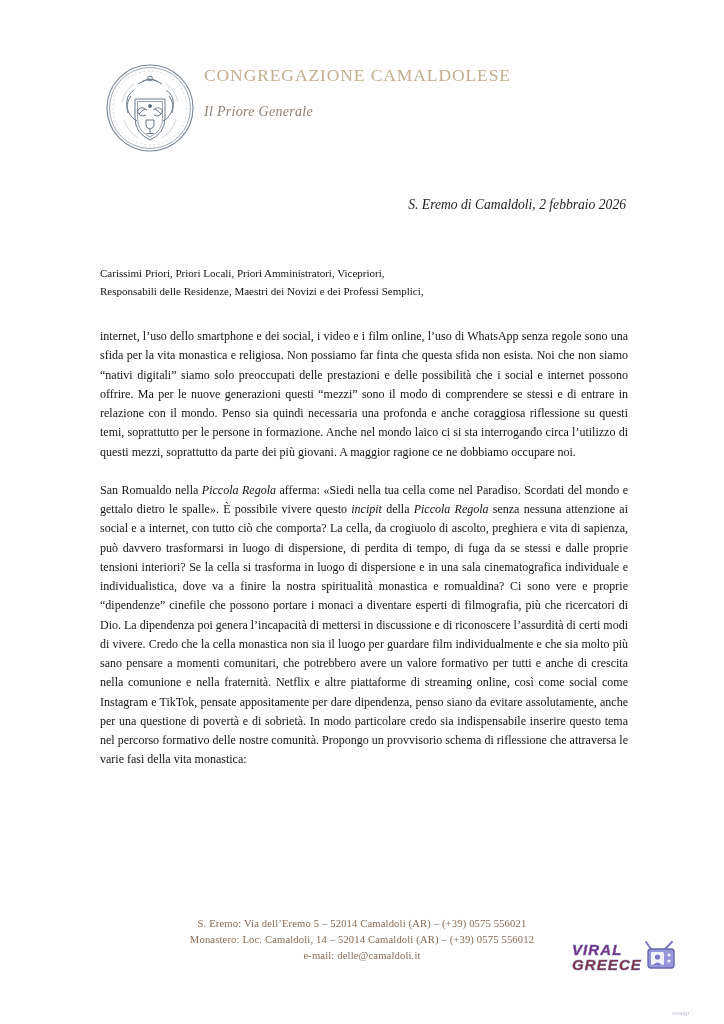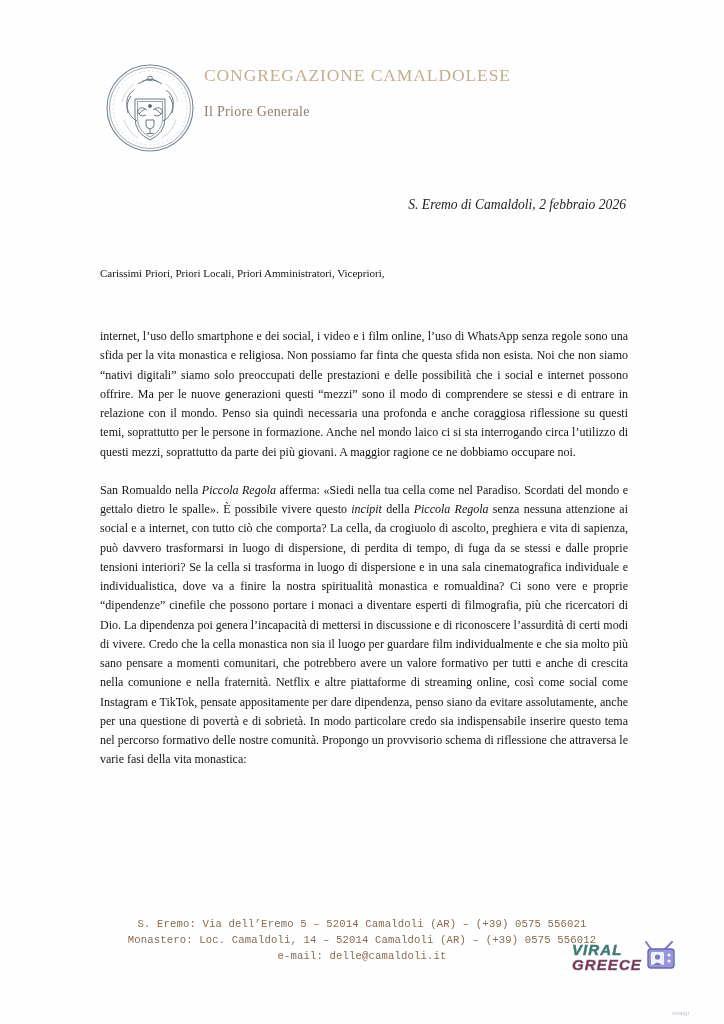--- a/index.html
+++ b/index.html
@@ -49,20 +49,21 @@
     font-size: 17.5px;
     letter-spacing: 0.9px;
     color: #c3ae8d;
     line-height: 1.32;
     white-space: nowrap;
   }
   .org-line-2 { }
   .role-line {
     margin-top: 17px;
     font-size: 14px;
+    font-style: italic;
     color: #8d7f72;
     letter-spacing: 0.3px;
   }
 
   
   .date-line {
     position: absolute;
     top: 197px;
     left: 100px;
     right: 98px;
@@ -103,21 +104,20 @@
   .body-copy p:last-child { margin-bottom: 0; }
   .body-copy i { font-style: italic; }
 
   
   .footer {
     position: absolute;
     left: 0;
     right: 0;
     bottom: 48px;
     height: 60px;
-    font-family: Liberation Mono, monospace;
   }
   .footer-text {
     position: absolute;
     left: 0;
     right: 0;
     top: 0;
     text-align: center;
     font-size: 10.6px;
     line-height: 1.52;
     color: #8a6a52;
@@ -136,21 +136,21 @@
     align-items: center;
     opacity: 0.92;
   }
   .wm-words {
     font-family: "Liberation Sans", "DejaVu Sans", sans-serif;
     font-weight: bold;
     font-style: italic;
     font-size: 15px;
     line-height: 1.03;
     letter-spacing: 1.1px;
-    color: #15803d;
+    color: #701a75;
     -webkit-text-stroke: 0.5px #5b5ba8;
     text-align: left;
   }
   .wm-word-2 { color: #7f1d1d; }
   .wm-tv {
     margin-left: 3px;
     margin-top: 2px;
   }
 
   .corner-mark {
@@ -220,20 +220,21 @@
       <div class="org-line">CONGREGAZIONE CAMALDOLESE</div>
       <div class="role-line">Il Priore Generale</div>
     </div>
 
   </div>
 
   <div class="date-line">S. Eremo di Camaldoli, 2 febbraio 2026</div>
 
   <div class="salutation">
     <div>Carissimi Priori, Priori Locali, Priori Amministratori, Vicepriori,</div>
+    <div>Responsabili delle Residenze, Maestri dei Novizi e dei Professi Semplici,</div>
   </div>
 
   <div class="body-copy">
 
     <p>internet, l’uso dello smartphone e dei social, i video e i film online, l’uso di WhatsApp senza regole sono una sfida per la vita monastica e religiosa. Non possiamo far finta che questa sfida non esista. Noi che non siamo “nativi digitali” siamo solo preoccupati delle prestazioni e delle possibilità che i social e internet possono offrire. Ma per le nuove generazioni questi “mezzi” sono il modo di comprendere se stessi e di entrare in relazione con il mondo. Penso sia quindi necessaria una profonda e anche coraggiosa riflessione su questi temi, soprattutto per le persone in formazione. Anche nel mondo laico ci si sta interrogando circa l’utilizzo di questi mezzi, soprattutto da parte dei più giovani. A maggior ragione ce ne dobbiamo occupare noi.</p>
 
     <p><span>San Romualdo nella </span><i>Piccola Regola</i><span> afferma: «Siedi nella tua cella come nel Paradiso. Scordati del mondo e gettalo dietro le spalle». È possibile vivere questo </span><i>incipit</i><span> della </span><i>Piccola Regola</i><span> senza nessuna attenzione ai social e a internet, con tutto ciò che comporta? La cella, da crogiuolo di ascolto, preghiera e vita di sapienza, può davvero trasformarsi in luogo di dispersione, di perdita di tempo, di fuga da se stessi e dalle proprie tensioni interiori? Se la cella si trasforma in luogo di dispersione e in una sala cinematografica individuale e individualistica, dove va a finire la nostra spiritualità monastica e romualdina? Ci sono vere e proprie “dipendenze” cinefile che possono portare i monaci a diventare esperti di filmografia, più che ricercatori di Dio. La dipendenza poi genera l’incapacità di mettersi in discussione e di riconoscere l’assurdità di certi modi di vivere. Credo che la cella monastica non sia il luogo per guardare film individualmente e che sia molto più sano pensare a momenti comunitari, che potrebbero avere un valore formativo per tutti e anche di crescita nella comunione e nella fraternità. Netflix e altre piattaforme di streaming online, così come social come Instagram e TikTok, pensate appositamente per dare dipendenza, penso siano da evitare assolutamente, anche per una questione di povertà e di sobrietà. In modo particolare credo sia indispensabile inserire questo tema nel percorso formativo delle nostre comunità. Propongo un provvisorio schema di riflessione che attraversa le varie fasi della vita monastica:</span></p>
 
   </div>
 

